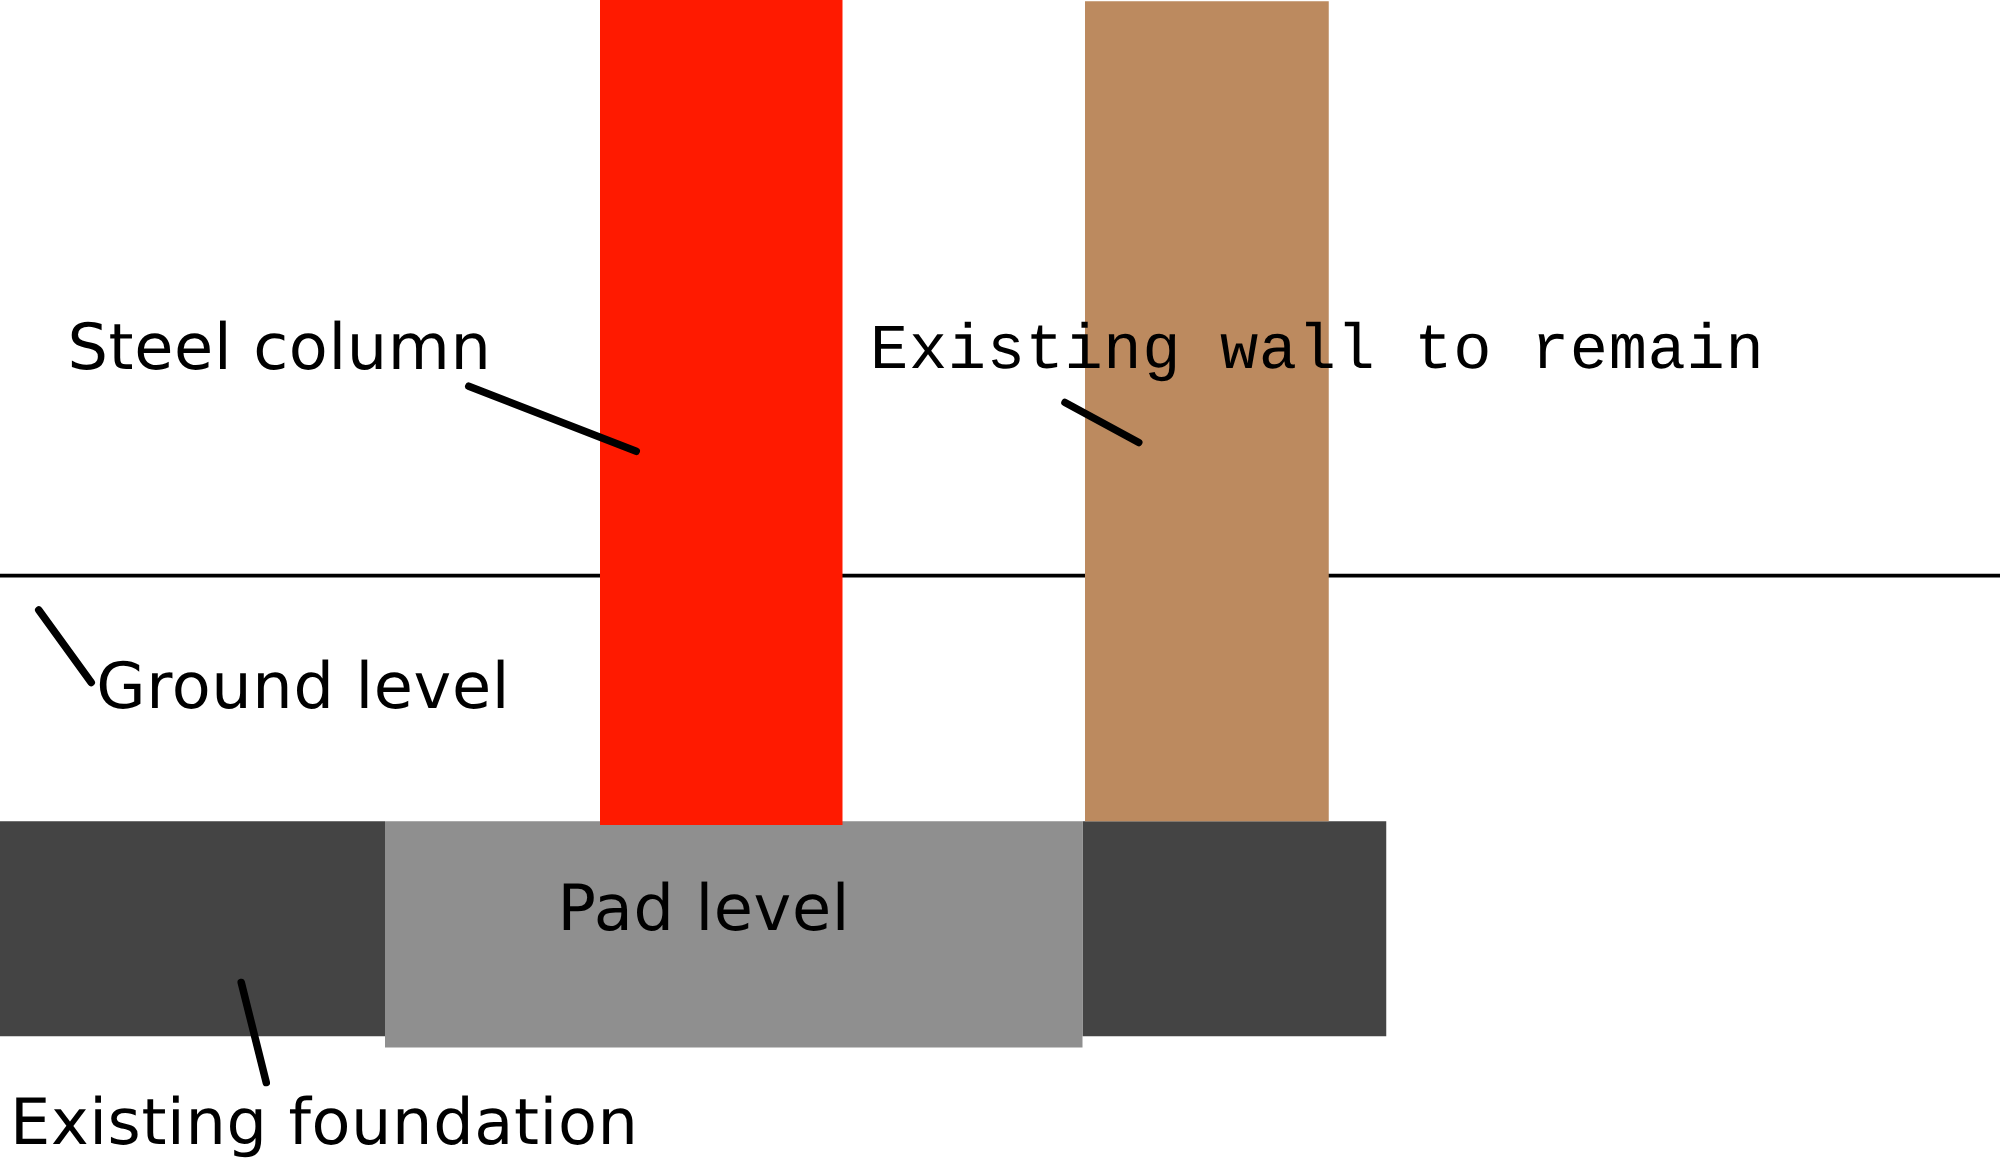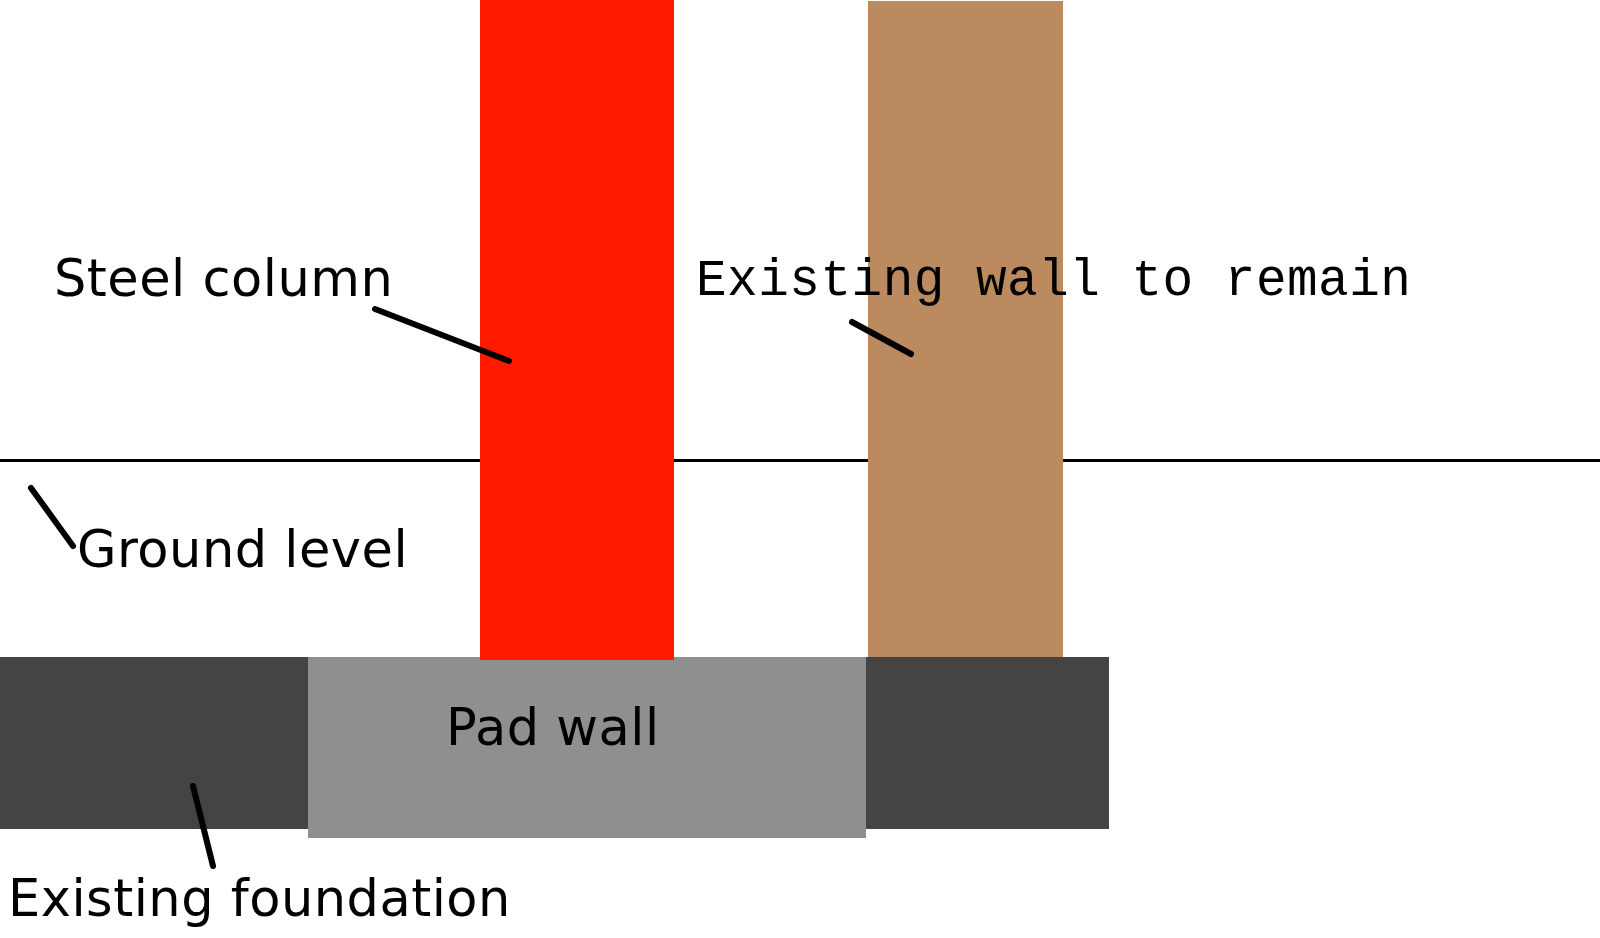--- a/index.html
+++ b/index.html
@@ -26,14 +26,14 @@
 <svg class="lines" width="1600" height="938">
   <line x1="375" y1="309" x2="509" y2="361" stroke="#000" stroke-width="6" stroke-linecap="round"></line>
   <line x1="852" y1="322" x2="911" y2="354" stroke="#000" stroke-width="6" stroke-linecap="round"></line>
   <line x1="31" y1="488" x2="73" y2="546" stroke="#000" stroke-width="6" stroke-linecap="round"></line>
   <line x1="193" y1="786" x2="213" y2="866" stroke="#000" stroke-width="6" stroke-linecap="round"></line>
 </svg>
 
 <div class="label" style="left:54px; top:253px;">Steel column</div>
 <div class="label" style="left:696px; top:256px;font-family:Liberation Mono, monospace;">Existing wall to remain</div>
 <div class="label" style="left:77px; top:490px;margin-top:34px;">Ground level</div>
-<div class="label" style="left:446px; top:702px;">Pad wall</div>
+<div class="label" style="left:446px; top:702px;">Pad level</div>
 <div class="label" style="left:8px; top:873px;">Existing foundation</div>
 
 </body></html>

